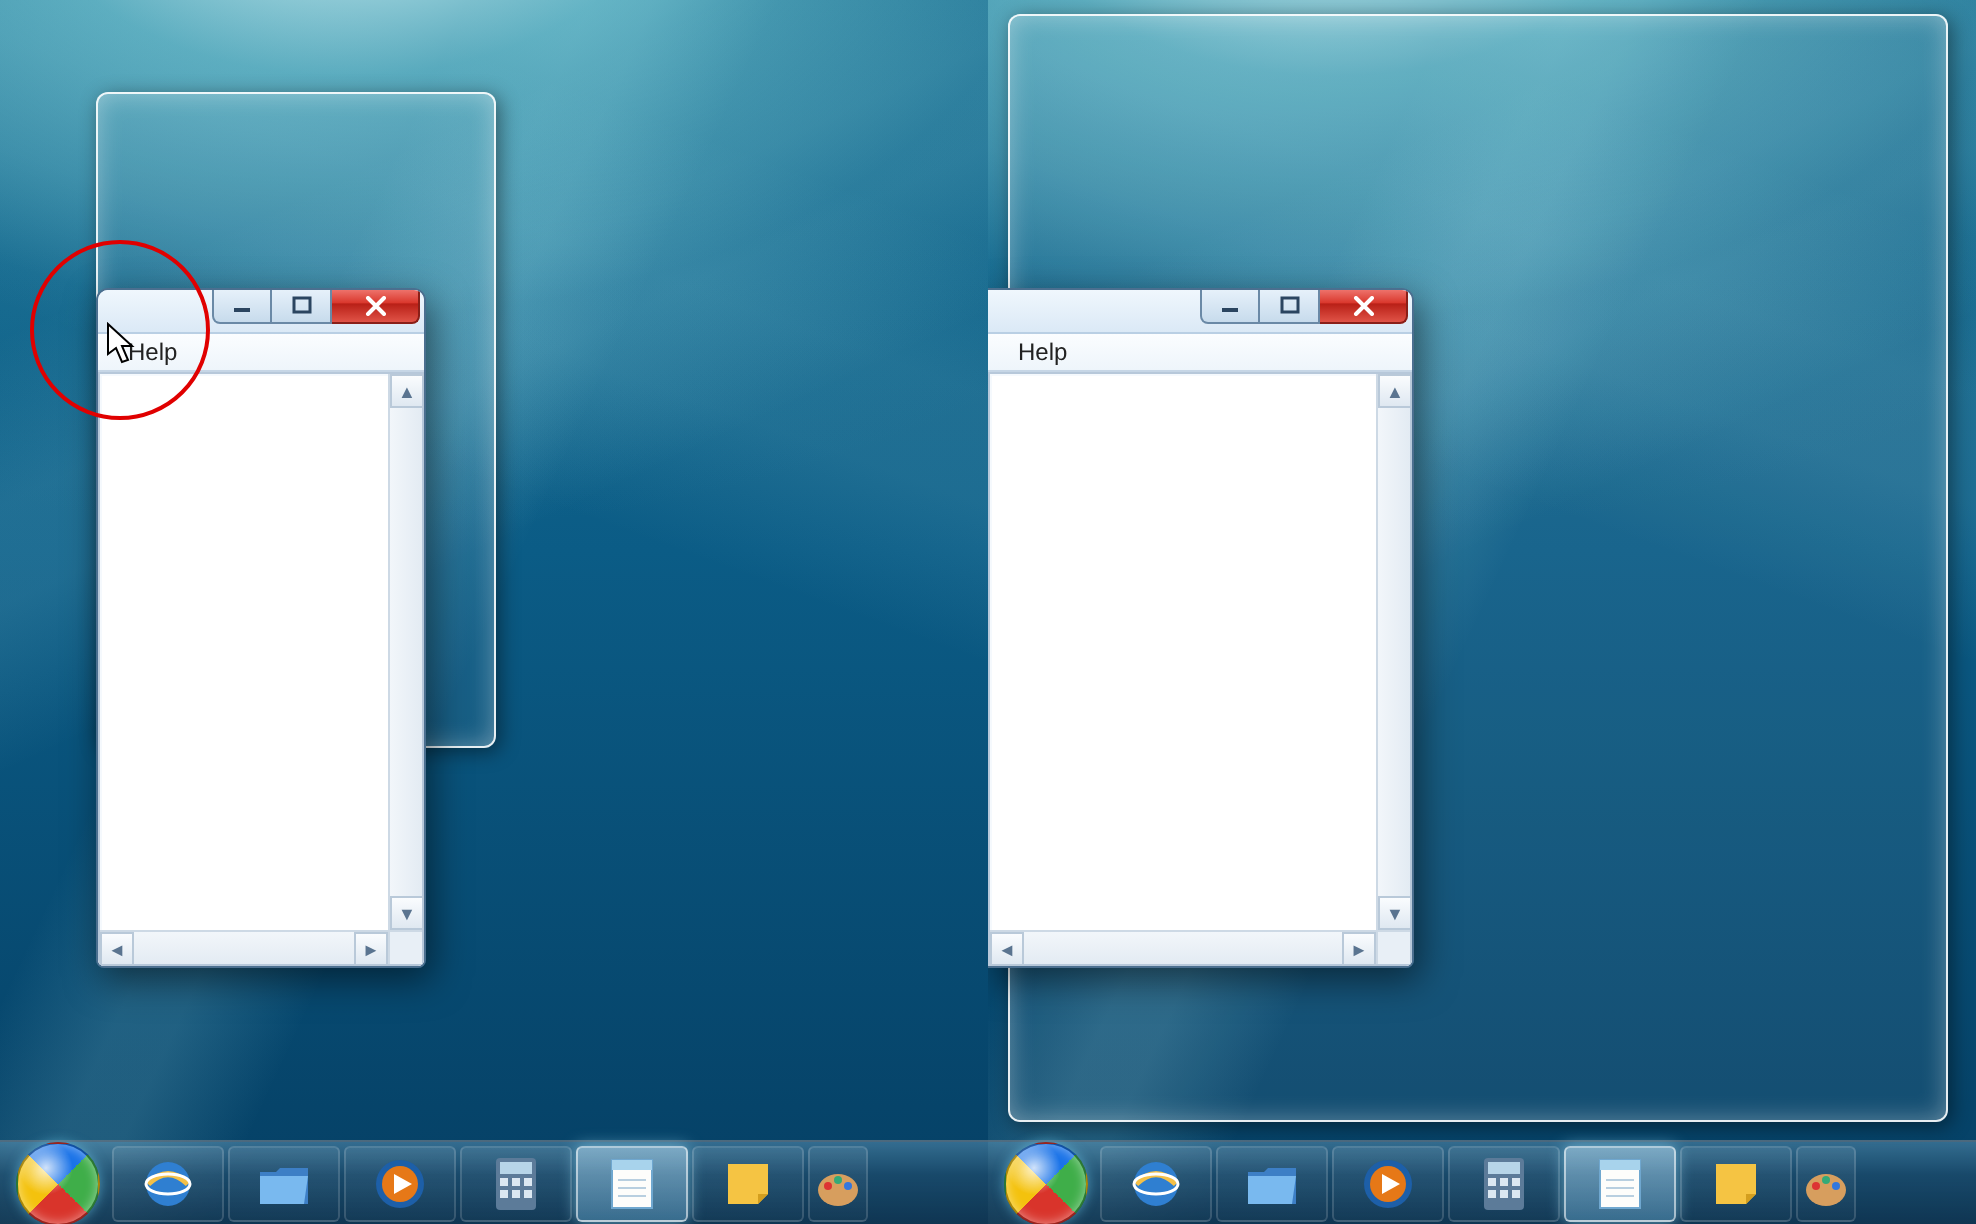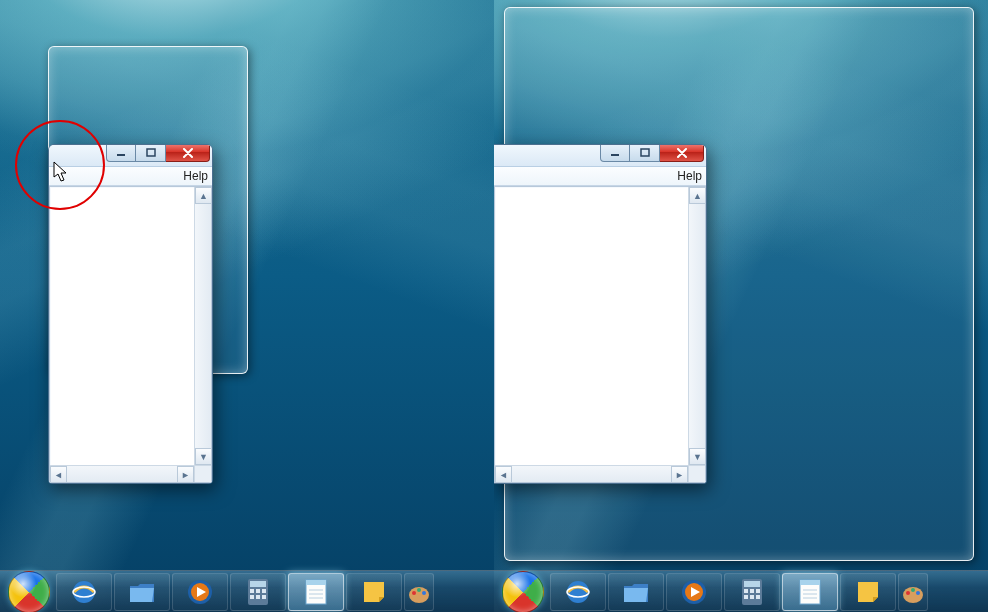--- a/index.html
+++ b/index.html
@@ -69,23 +69,22 @@
     border-radius: 0 0 4px 0;
     background: linear-gradient(180deg, #f07b74 0%, #d9362b 45%, #b81f16 46%, #e05347 100%);
     border-color: #8a1f18;
     color: #fff;
   }
   .wbtn svg { display: block; }
   .menubar {
     height: 19px;
     background: linear-gradient(180deg, #fbfdff 0%, #eef5fb 100%);
     border-bottom: 1px solid #c6d6e6;
-    padding: 2px 4px;
+    padding: 2px 15px;
     color: #222;
-    text-align: right;
   }
   .client {
     position: relative;
     background: #fff;
     border: 1px solid #b7c8da;
     margin: 0;
     height: calc(100% - 41px);
     box-shadow: inset 0 0 0 1px #f5f9fd;
   }
   .scroll-v {

